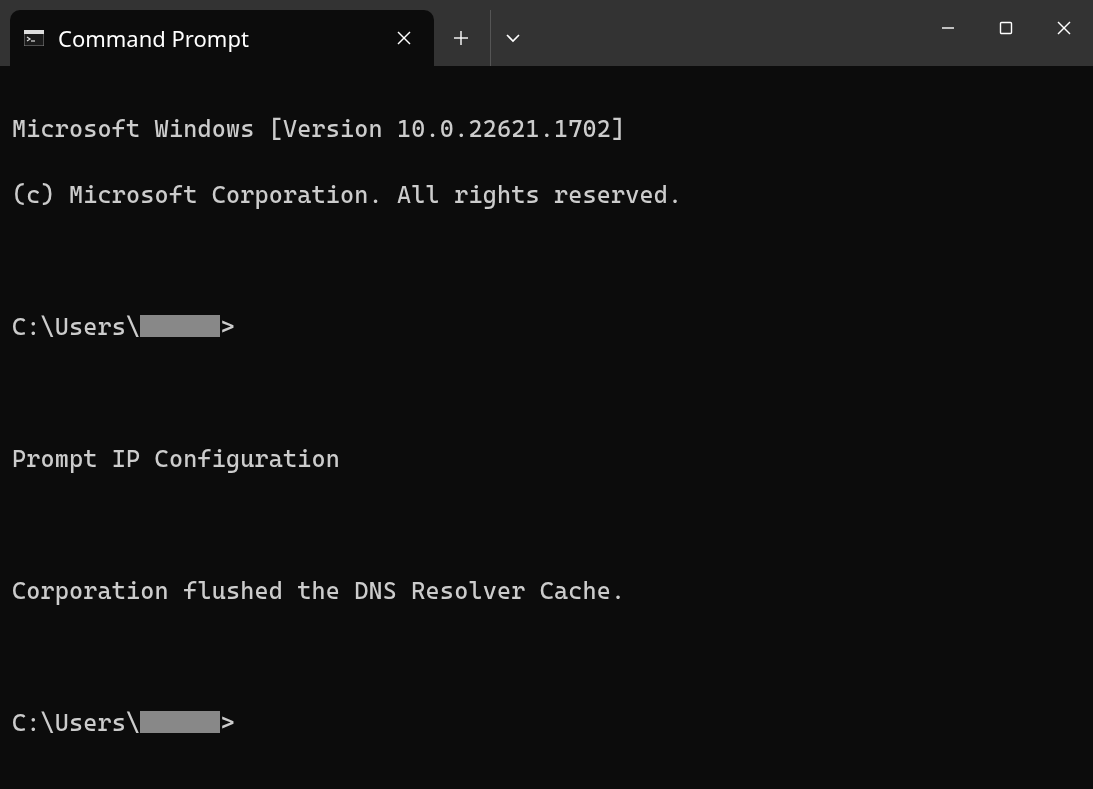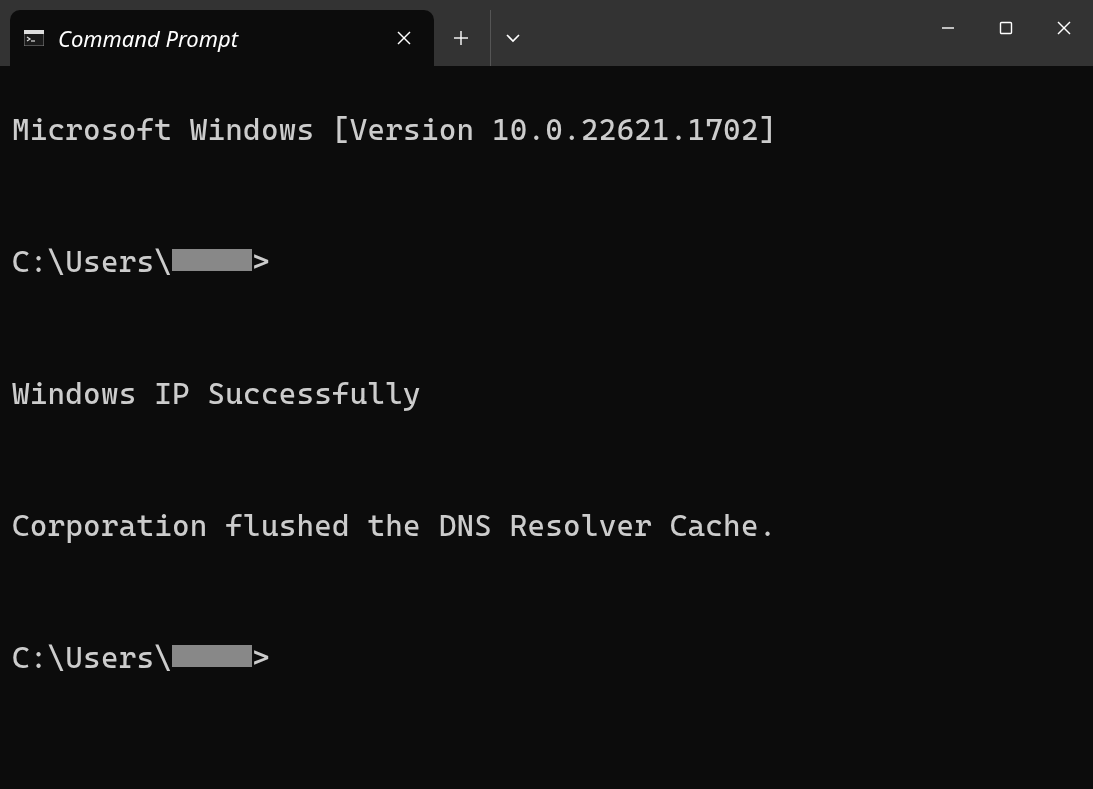--- a/index.html
+++ b/index.html
@@ -14,21 +14,20 @@
       font-family: Consolas, "Cascadia Mono", monospace;
       overflow: hidden;
       position: relative;
     }
     .titlebar {
       height: 66px;
       background: #333333;
       display: flex;
       align-items: flex-end;
       position: relative;
-      font-style: italic;
     }
     .tab {
       margin-left: 10px;
       margin-top: 10px;
       height: 56px;
       width: 424px;
       background: #0c0c0c;
       border-top-left-radius: 10px;
       border-top-right-radius: 10px;
       display: flex;
@@ -106,21 +105,21 @@
       display: flex;
       align-items: center;
       justify-content: center;
       color: #ffffff;
       cursor: pointer;
     }
     .terminal-area {
       padding: 14px 12px;
       background: #0c0c0c;
       height: calc(100% - 66px);
-      font-size: 30px;
+      font-size: 24px;
       line-height: 33px;
       color: #cccccc;
       white-space: pre;
       font-family: "Cascadia Mono", Consolas, monospace;
       letter-spacing: 0.2px;
     }
     .terminal-line {
       display: block;
     }
     .prompt-line {
@@ -186,21 +185,22 @@
       <svg width="16" height="16" viewBox="0 0 16 16">
         <line x1="2" y1="2" x2="14" y2="14" stroke="#fff" stroke-width="1.4"></line>
         <line x1="14" y1="2" x2="2" y2="14" stroke="#fff" stroke-width="1.4"></line>
       </svg>
     </div>
   </div>
 </div>
 
 <div class="terminal-area">
 <span class="terminal-line">Microsoft Windows [Version 10.0.22621.1702]</span>
+<span class="terminal-line">(c) Microsoft Corporation. All rights reserved.</span>
 <span class="terminal-line"> </span>
 <span class="prompt-line"><span>C:\Users\</span><span class="redacted"></span><span>&gt;</span></span>
 <span class="terminal-line"> </span>
-<span class="terminal-line">Windows IP Successfully</span>
+<span class="terminal-line">Prompt IP Configuration</span>
 <span class="terminal-line"> </span>
 <span class="terminal-line">Corporation flushed the DNS Resolver Cache.</span>
 <span class="terminal-line"> </span>
 <span class="prompt-line"><span>C:\Users\</span><span class="redacted"></span><span>&gt;</span></span>
 </div>
 
 </body></html>

